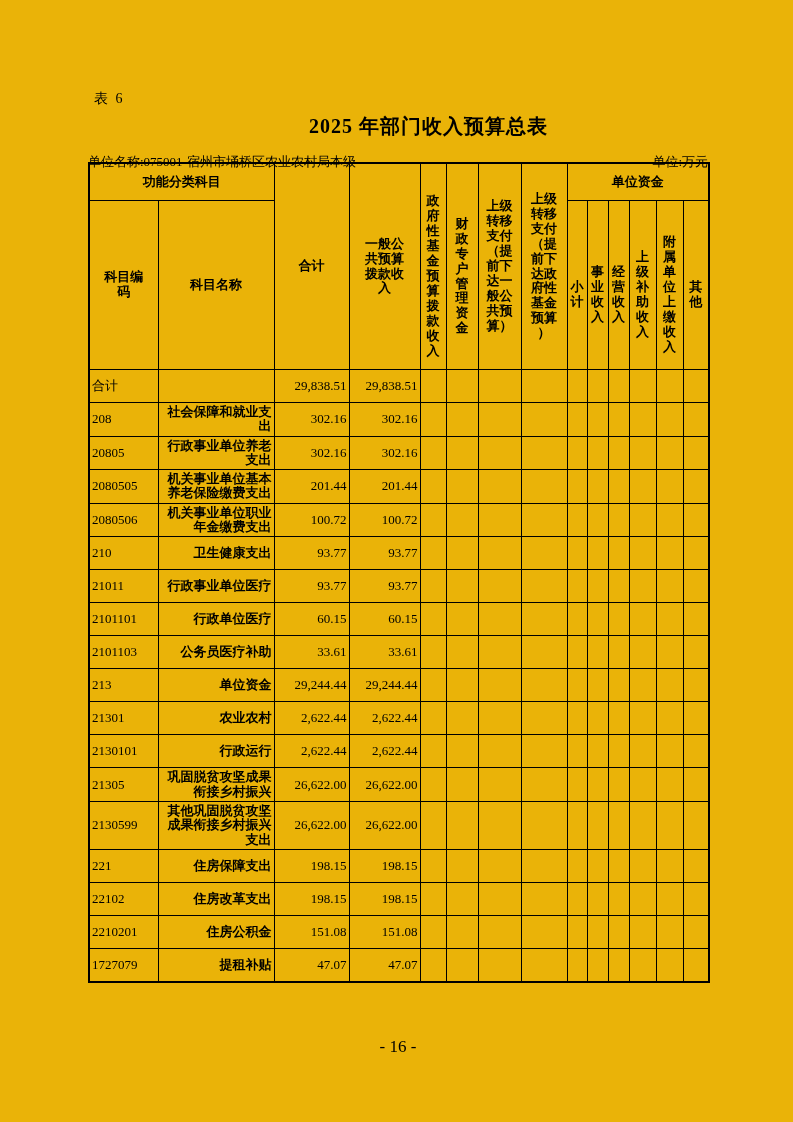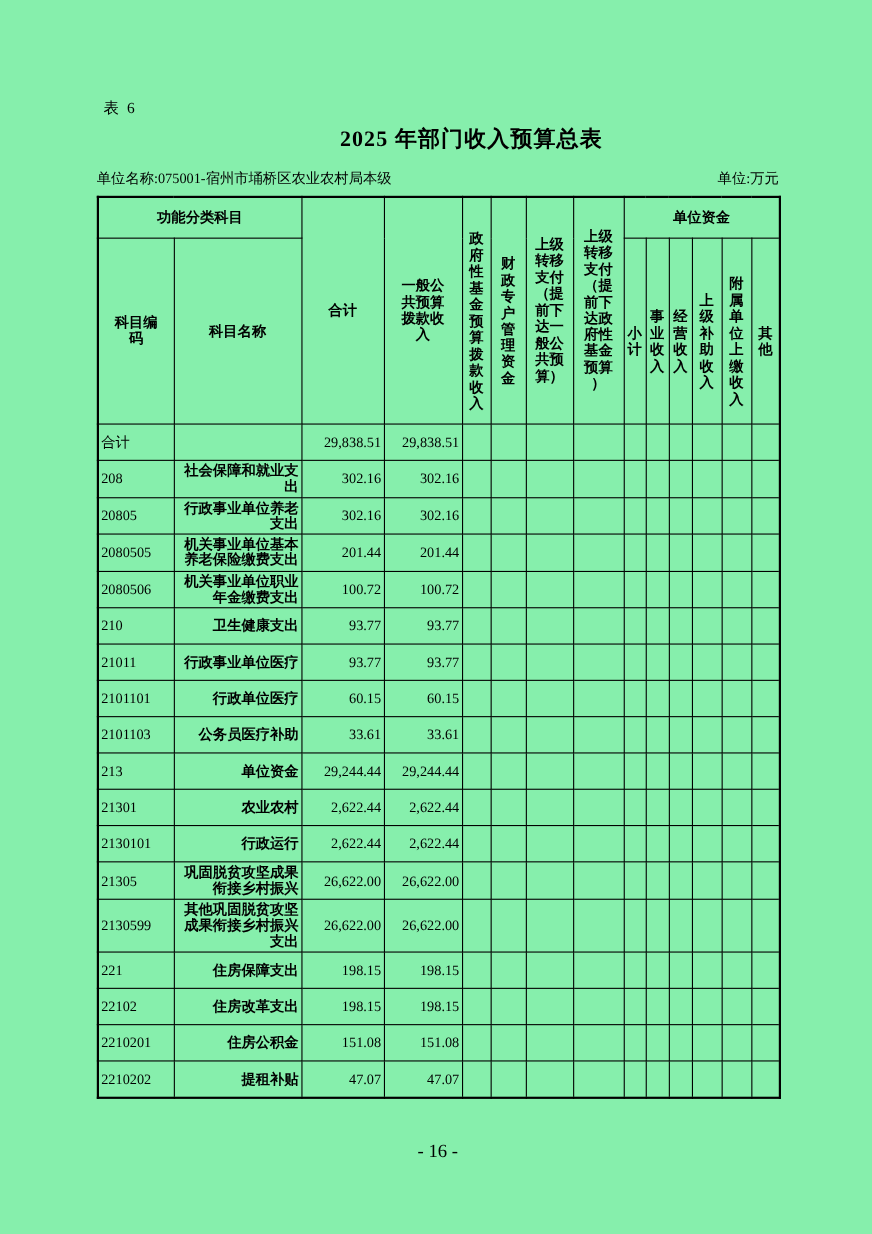--- a/index.html
+++ b/index.html
@@ -1,20 +1,20 @@
 <!DOCTYPE html>
 <html><head>
 <meta charset="utf-8">
 <style>
   html, body { margin:0; padding:0; background:#ffffff; }
   .page {
     position: relative;
     width: 793px;
     height: 1122px;
-    background: #86efac;
+    background: #eab308;
     color: #000;
     font-family: "Liberation Serif", "DejaVu Serif", serif;
     overflow: hidden;
   }
   .table-label {
     position: absolute;
     left: 94px; top: 90px;
     font-size: 14px;
     letter-spacing: 2px;
   }
@@ -32,21 +32,21 @@
     position: absolute;
     left: 88px; top: 153px;
     width: 620px;
     display: flex;
     justify-content: space-between;
     align-items: flex-end;
     font-size: 13px;
   }
   table.budget {
     position: absolute;
-    left: 88px; top: 178px;
+    left: 88px; top: 162px;
     width: 620px;
     border-collapse: collapse;
     table-layout: fixed;
     border: 2px solid #000;
   }
   table.budget th, table.budget td {
     border: 1px solid #000;
     vertical-align: middle;
     overflow: hidden;
   }
@@ -438,21 +438,21 @@
           <td class="col-empty"></td>
           <td class="col-empty"></td>
           <td class="col-empty"></td>
           <td class="col-empty"></td>
           <td class="col-empty"></td>
           <td class="col-empty"></td>
           <td class="col-empty"></td>
           <td class="col-empty"></td>
         </tr>
         <tr>
-          <td class="col-code">2210202</td>
+          <td class="col-code">1727079</td>
           <td class="col-name">提租补贴</td>
           <td class="col-num">47.07</td>
           <td class="col-num">47.07</td>
           <td class="col-empty"></td>
           <td class="col-empty"></td>
           <td class="col-empty"></td>
           <td class="col-empty"></td>
           <td class="col-empty"></td>
           <td class="col-empty"></td>
           <td class="col-empty"></td>

